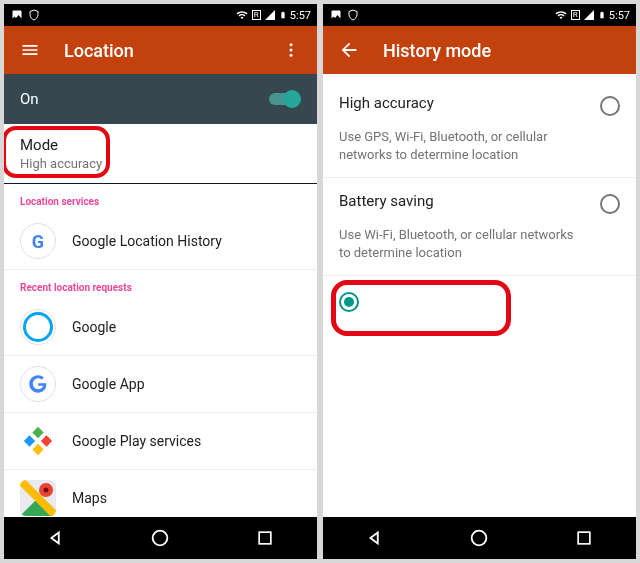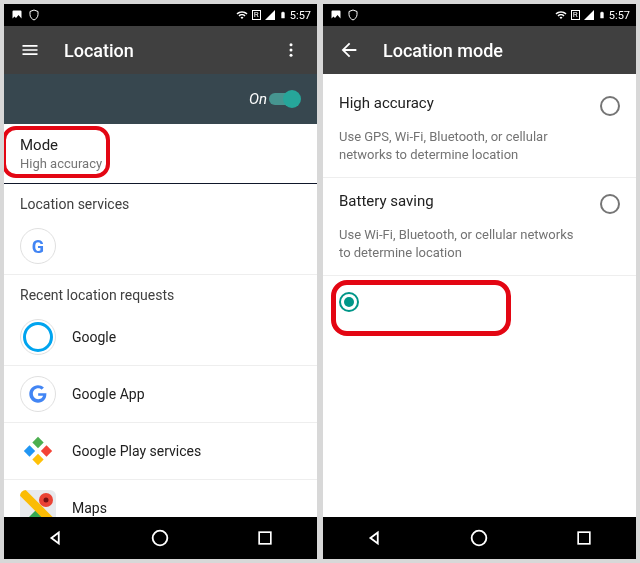--- a/index.html
+++ b/index.html
@@ -2,34 +2,34 @@
 <html><head>
   <meta charset="utf-8">
   <style>
     * { margin: 0; padding: 0; box-sizing: border-box; font-family: Roboto, Arial, sans-serif; }
     body { background: #d8d8d8; display: flex; gap: 6px; padding: 4px; width: 640px; height: 563px; }
     .phone { width: 314px; height: 555px; background: #fff; display: flex; flex-direction: column; position: relative; }
     .statusbar { height: 22px; background: #000; color: #fff; display: flex; align-items: center; justify-content: space-between; font-size: 11px; padding: 0 6px; }
     .sb-left { display: flex; gap: 4px; align-items: center; }
     .sb-right { display: flex; gap: 3px; align-items: center; }
     .sb-ico { display: inline-flex; }
-    .actionbar { height: 48px; background: #404040; color: #fff; display: flex; align-items: center; padding: 0 14px; }
+    .actionbar { height: 48px; background: #c2410c; color: #fff; display: flex; align-items: center; padding: 0 14px; }
     .ab-icon { width: 24px; display: flex; align-items: center; justify-content: center; }
     .ab-title { font-size: 18px; font-weight: 500; margin-left: 22px; flex: 1; }
     .ab-overflow { width: 24px; display: flex; justify-content: center; }
     .toggle-row { height: 50px; background: #37474f; color: #fff; display: flex; align-items: center; padding: 0 16px; }
-    .toggle-label { flex: 1; text-align: right; font-size: 15px; font-style: italic; }
+    .toggle-label { flex: 1; text-align: left; font-size: 15px; }
     .switch { position: relative; width: 34px; height: 18px; }
     .switch-track { position: absolute; width: 30px; height: 12px; background: #4db6ac; opacity: .7; border-radius: 6px; top: 3px; left: 2px; }
     .switch-thumb { position: absolute; width: 18px; height: 18px; background: #26a69a; border-radius: 50%; right: 0; top: 0; }
     .content { flex: 1; background: #fff; overflow: hidden; }
     .item { padding: 12px 16px; border-bottom: 1px solid #0f172a; position: relative; }
     .item-title { font-size: 15px; color: #212121; }
     .item-sub { font-size: 13px; color: #757575; margin-top: 2px; }
-    .subheader { color: #404040; font-size: 14px; font-weight: 400; padding: 12px 16px 6px; }
+    .subheader { color: #ec4899; font-size: 10px; font-weight: 700; padding: 12px 16px 6px; }
     .app-row { display: flex; align-items: center; padding: 10px 16px; border-bottom: 1px solid #eee; }
     .app-ico { width: 36px; height: 36px; border-radius: 50%; margin-right: 16px; display: flex; align-items: center; justify-content: center; flex-shrink: 0; }
     .app-name { font-size: 14px; color: #212121; }
     .highlight { position: absolute; border: 4px solid #e30613; border-radius: 14px; pointer-events: none; }
     .radio-item { display: flex; align-items: flex-start; padding: 14px 16px; border-bottom: 1px solid #eee; position: relative; }
     .radio-text { flex: 1; padding-right: 12px; }
     .radio-title { font-size: 15px; color: #212121; }
     .radio-sub { font-size: 13px; color: #737373; margin-top: 16px; line-height: 1.35; }
     .radio { width: 20px; height: 20px; border: 2px solid #757575; border-radius: 50%; margin-top: 2px; flex-shrink: 0; display: flex; align-items: center; justify-content: center; }
     .radio.checked { border-color: #009688; }
@@ -107,20 +107,21 @@
     <div class="item">
       <div class="item-title">Mode</div>
       <div class="item-sub">High accuracy</div>
       <div class="highlight" style="left:-2px;top:2px;width:108px;height:52px"></div>
     </div>
     <div class="subheader">Location services</div>
     <div class="app-row">
       <div class="app-ico g-google">
           <span class="g-g1">G</span>
         </div>
+      <div class="app-name">Google Location History</div>
     </div>
     <div class="subheader">Recent location requests</div>
     <div class="app-row">
       <div class="app-ico" style="background:#fff;border:1px solid #e0e0e0">
           <div class="cortana-ring"></div>
         </div>
       <div class="app-name">Google</div>
     </div>
     <div class="app-row">
       <div class="app-ico gapp">
@@ -206,21 +207,21 @@
         </span>
       <span>5:57</span>
     </div>
   </div>
   <div class="actionbar">
     <span class="ab-icon">
         <svg width="22" height="22" viewBox="0 0 24 24" fill="#fff">
           <path d="M20 11H7.83l5.59-5.59L12 4l-8 8 8 8 1.41-1.41L7.83 13H20v-2z"></path>
         </svg>
       </span>
-    <span class="ab-title">Location mode</span>
+    <span class="ab-title">History mode</span>
   </div>
   <div class="content" style="padding-top:6px">
     <div class="radio-item">
       <div class="radio-text">
         <div class="radio-title">High accuracy</div>
         <div class="radio-sub">Use GPS, Wi-Fi, Bluetooth, or cellular networks to determine location</div>
       </div>
       <div class="radio"></div>
     </div>
     <div class="radio-item">

